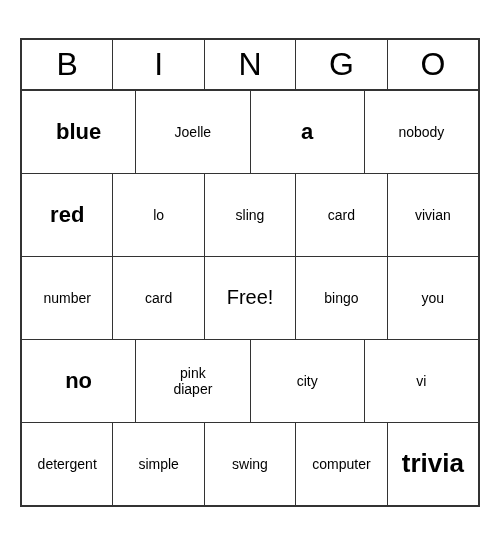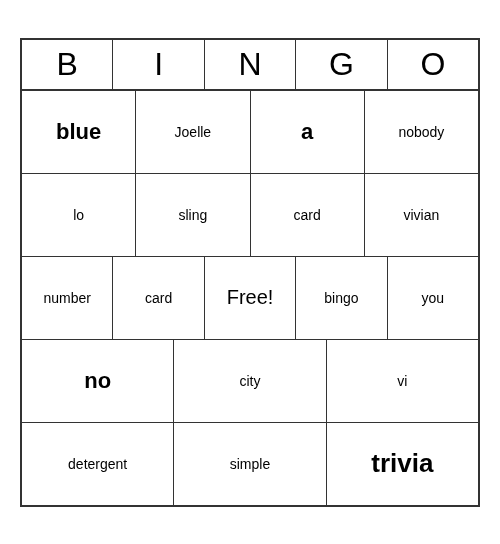--- a/index.html
+++ b/index.html
@@ -86,36 +86,40 @@
       <div class="header-cell">O</div>
     </div>
   <div class="grid">
   <div class="grid-row">
         <div class="grid-cell large">blue</div>
         <div class="grid-cell">Joelle</div>
         <div class="grid-cell large">a</div>
         <div class="grid-cell small">nobody</div>
       </div>
       <div class="grid-row">
+        <div class="grid-cell large">red</div>
         <div class="grid-cell">lo</div>
         <div class="grid-cell">sling</div>
         <div class="grid-cell">card</div>
         <div class="grid-cell">vivian</div>
       </div>
       <div class="grid-row">
         <div class="grid-cell small">number</div>
         <div class="grid-cell">card</div>
         <div class="grid-cell free">Free!</div>
         <div class="grid-cell">bingo</div>
         <div class="grid-cell">you</div>
       </div>
       <div class="grid-row">
         <div class="grid-cell large">no</div>
+        <div class="grid-cell small">pink<br>diaper</div>
         <div class="grid-cell">city</div>
         <div class="grid-cell">vi</div>
       </div>
       <div class="grid-row">
         <div class="grid-cell small">detergent</div>
         <div class="grid-cell small">simple</div>
+        <div class="grid-cell">swing</div>
+        <div class="grid-cell small">computer</div>
         <div class="grid-cell trivia">trivia</div>
       </div>
     </div>
 </div>
 
 </body></html>

